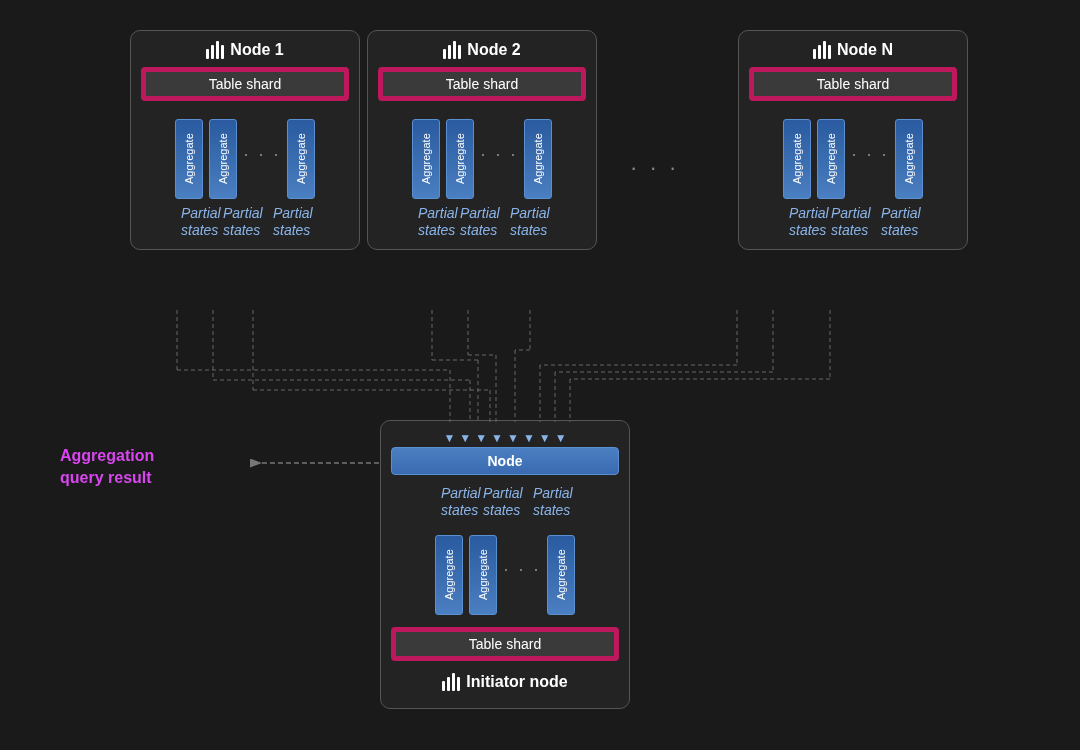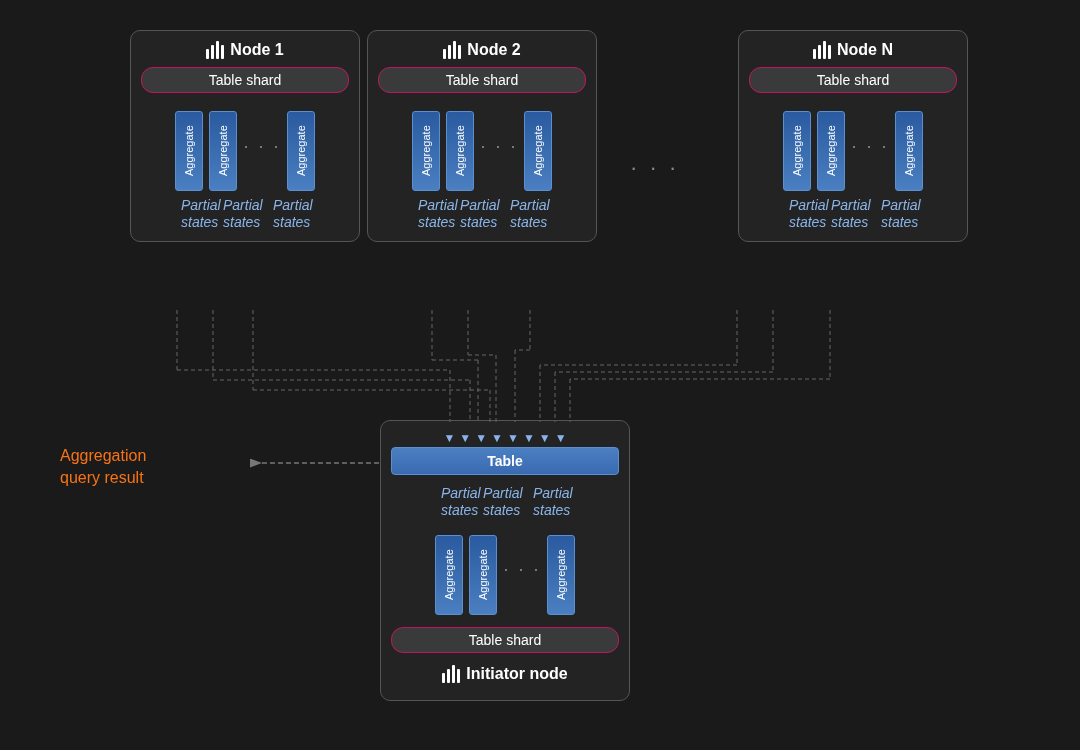--- a/index.html
+++ b/index.html
@@ -53,22 +53,22 @@
       background: #fff;
       border-radius: 1px;
     }
     .node-lines-icon span:nth-child(1) { height: 10px; }
     .node-lines-icon span:nth-child(2) { height: 14px; }
     .node-lines-icon span:nth-child(3) { height: 18px; }
     .node-lines-icon span:nth-child(4) { height: 14px; }
 
     .table-shard-label {
       background: #3a3a3a;
-      border: 1px solid #be185d;
-      border-radius: 12px;
+      border: 5px solid #be185d;
+      border-radius: 4px;
       padding: 4px 16px;
       font-size: 14px;
       color: #fff;
       text-align: center;
       width: 100%;
       margin-bottom: 8px;
     }
 
     .aggregates-row {
       display: flex;
@@ -152,23 +152,23 @@
       color: #8ab4e8;
       font-size: 12px;
     }
 
     
     .agg-result-label {
       position: absolute;
       left: 60px;
       top: 445px;
       font-size: 16px;
-      color: #f97316;
+      color: #d946ef;
       line-height: 1.4;
-      font-weight: 400;
+      font-weight: 700;
     }
   </style>
 </head>
 <body>
 
 <div class="diagram-container">
 
   <div class="node-box" style="left:130px; top:30px; width:230px;">
     <div class="node-title">
       <div class="node-lines-icon">
@@ -249,21 +249,21 @@
       <div class="merge-arrows-row">
         <span class="down-arrow">▼</span>
         <span class="down-arrow">▼</span>
         <span class="down-arrow">▼</span>
         <span class="down-arrow">▼</span>
         <span class="down-arrow">▼</span>
         <span class="down-arrow">▼</span>
         <span class="down-arrow">▼</span>
         <span class="down-arrow">▼</span>
       </div>
-      <div class="merge-box">Table</div>
+      <div class="merge-box">Node</div>
     </div>
     <div class="partial-states-row" style="margin-bottom:6px;">
       <div class="partial-state">Partial states</div>
       <div class="partial-state">Partial states</div>
       <div class="partial-state" style="margin-left:8px;">Partial states</div>
     </div>
     <div class="aggregates-row">
       <div class="aggregate-bar">Aggregate</div>
       <div class="aggregate-bar">Aggregate</div>
       <div class="dots-label">· · ·</div>

